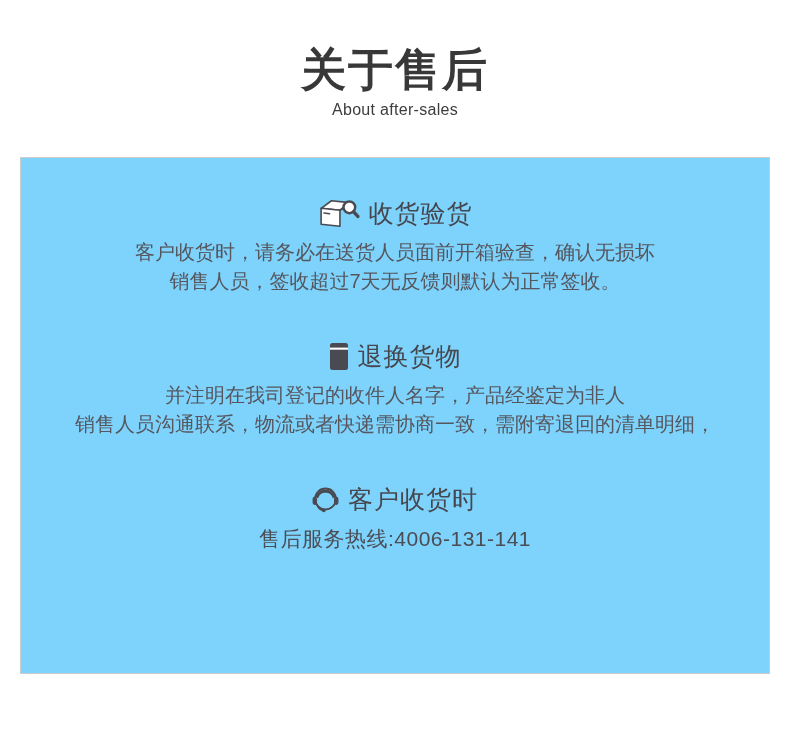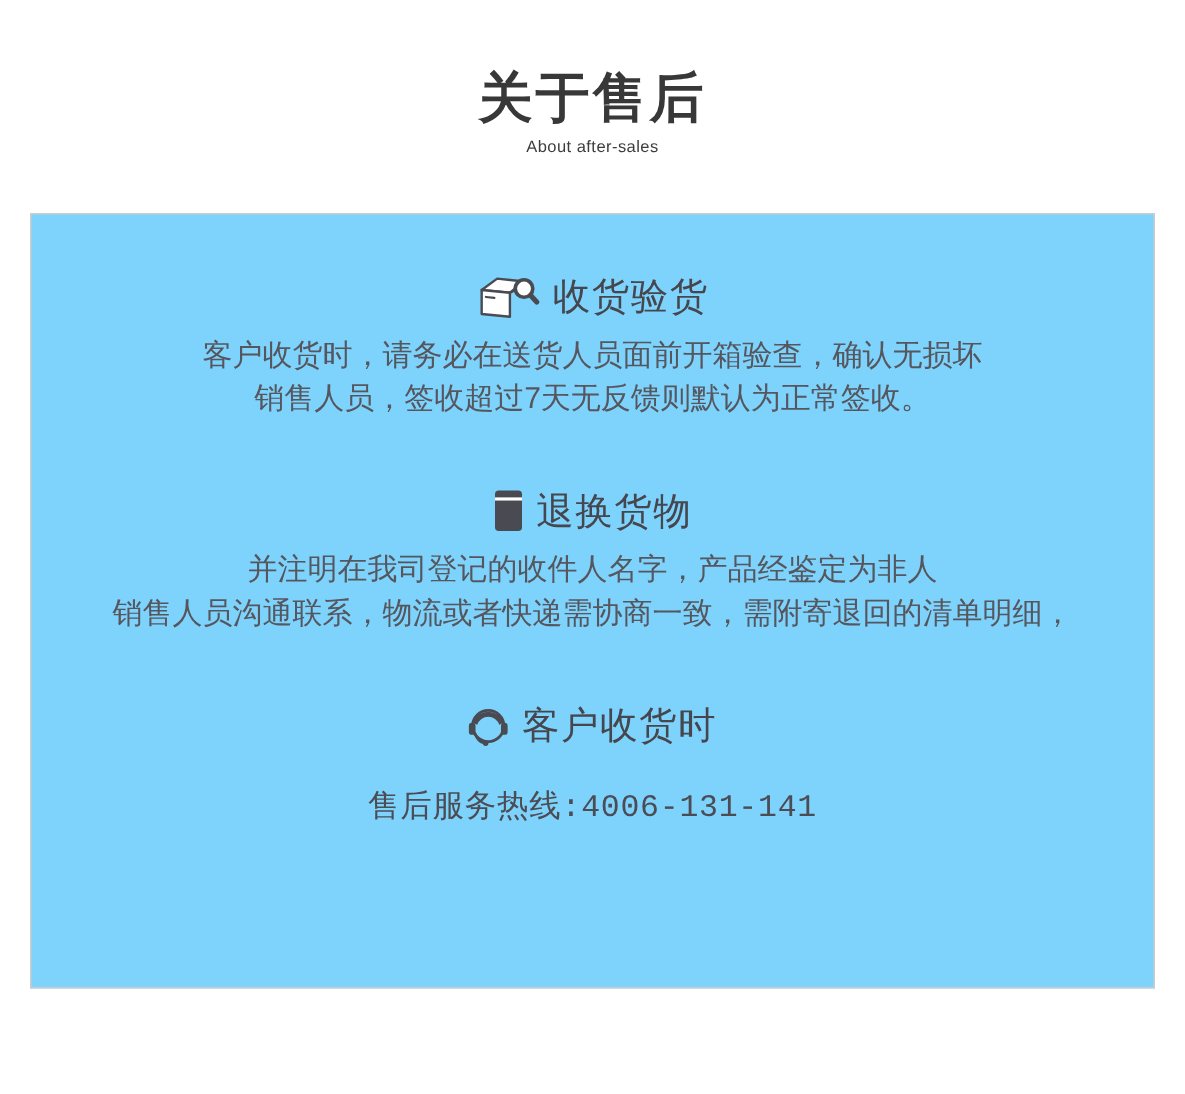--- a/index.html
+++ b/index.html
@@ -11,31 +11,31 @@
     width: 790px;
     height: 729px;
     position: relative;
     font-family: "Liberation Sans", sans-serif;
     overflow: hidden;
   }
   .page-title {
     margin: 0;
     padding-top: 46px;
     text-align: center;
-    font-size: 36px;
+    font-size: 45px;
     line-height: 1.05;
     font-weight: bold;
     letter-spacing: 2px;
     color: #383838;
     font-family: "Liberation Sans", sans-serif;
   }
   .page-subtitle {
     margin-top: 8px;
     text-align: center;
-    font-size: 11px;
+    font-size: 16px;
     color: #3c3c3c;
     letter-spacing: 0.3px;
   }
   .panel {
     box-sizing: border-box;
     width: 750px;
     height: 517px;
     margin: 38px auto 0 auto;
     border: 1px solid #cccccc;
     background: #7dd3fc;
@@ -57,22 +57,22 @@
   }
   .icon { display: inline-flex; align-items: center; }
   .section-body {
     margin-top: 10px;
     font-family: Liberation Sans, sans-serif;
     font-size: 20px;
     line-height: 29px;
     color: #56565e;
   }
   .hotline-line {
-    margin-top: 26px;
-    font-family: Liberation Mono, monospace;
+    margin-top: 10px;
+    font-family: Liberation Sans, sans-serif;
     font-size: 21px;
     line-height: 29px;
     color: #4c4c54;
     letter-spacing: 0.5px;
   }
 </style>
 </head>
 <body>
 
 <h1 class="page-title">关于售后</h1>

